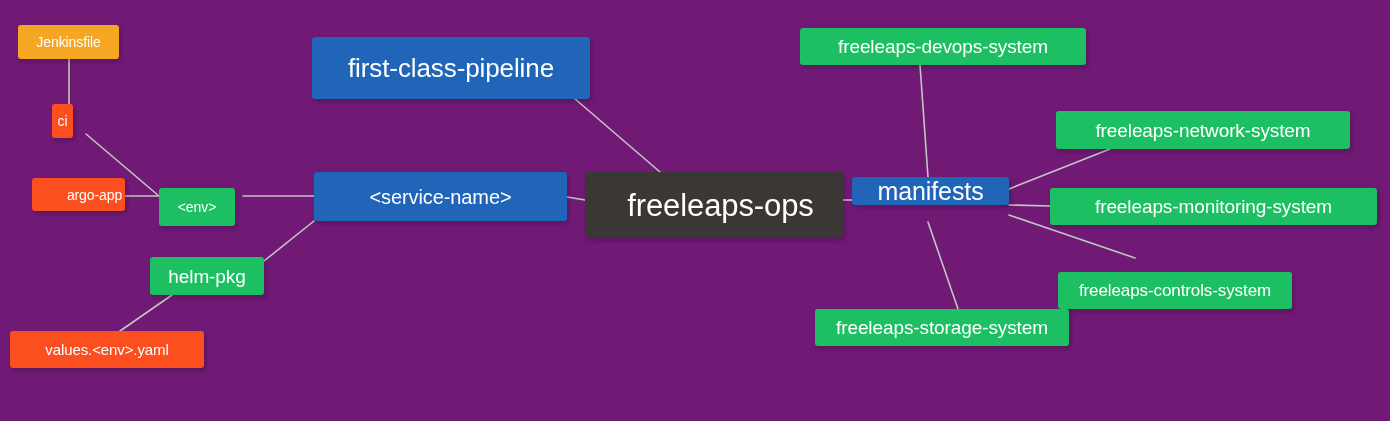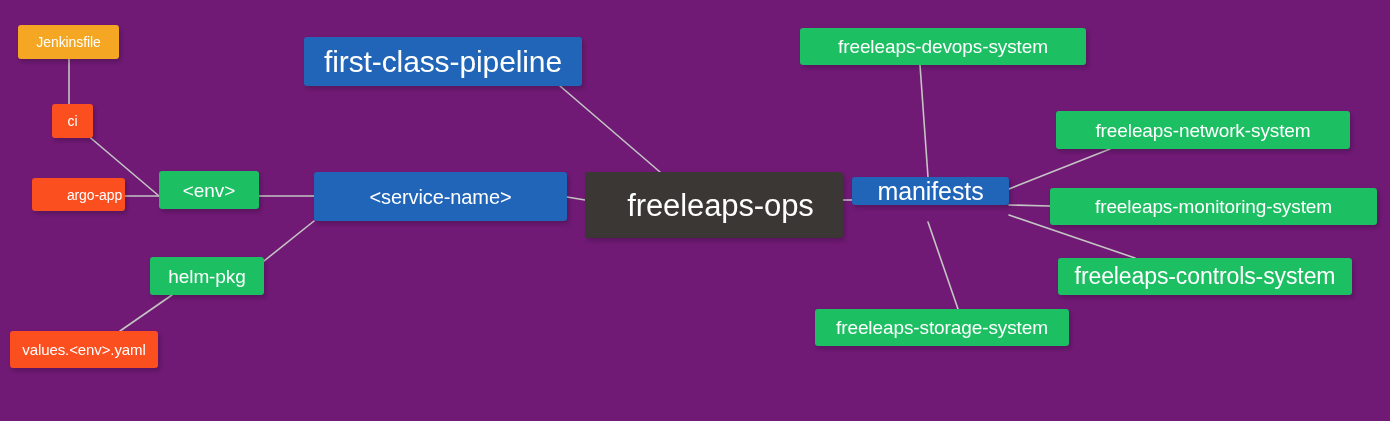--- a/index.html
+++ b/index.html
@@ -69,28 +69,28 @@
       <line x1="567" y1="197" x2="585" y2="200" stroke="#c4c4c4" stroke-width="1.6" stroke-linecap="round"></line>
       <line x1="843" y1="200" x2="852" y2="200" stroke="#c4c4c4" stroke-width="1.6" stroke-linecap="round"></line>
       <line x1="928" y1="177" x2="920" y2="65" stroke="#c4c4c4" stroke-width="1.6" stroke-linecap="round"></line>
       <line x1="1009" y1="189" x2="1110" y2="149" stroke="#c4c4c4" stroke-width="1.6" stroke-linecap="round"></line>
       <line x1="1009" y1="205" x2="1050" y2="206" stroke="#c4c4c4" stroke-width="1.6" stroke-linecap="round"></line>
       <line x1="1009" y1="215" x2="1135" y2="258" stroke="#c4c4c4" stroke-width="1.6" stroke-linecap="round"></line>
       <line x1="928" y1="222" x2="958" y2="309" stroke="#c4c4c4" stroke-width="1.6" stroke-linecap="round"></line>
     </svg>
   <div id="node-layer">
       <div class="node n-orange" style="left: 18px; top: 25px; width: 101px; height: 34px; font-size: 14px;">Jenkinsfile</div>
-      <div class="node n-red" style="left: 52px; top: 104px; width: 41px; height: 34px; font-size: 14px;">ci</div>
+      <div class="node n-red" style="left: 52px; top: 104px; width: 21px; height: 34px; font-size: 14px;">ci</div>
       <div class="node n-red" style="left: 32px; top: 178px; width: 93px; height: 33px; font-size: 14px; padding-left: 32px;">argo-app</div>
-      <div class="node n-green" style="left: 159px; top: 171px; width: 100px; height: 38px; font-size: 19px;">&lt;env&gt;</div>
+      <div class="node n-green" style="left: 159px; top: 188px; width: 76px; height: 38px; font-size: 14px;">&lt;env&gt;</div>
       <div class="node n-green" style="left: 150px; top: 257px; width: 114px; height: 38px; font-size: 19px;">helm-pkg</div>
-      <div class="node n-red" style="left: 10px; top: 331px; width: 148px; height: 37px; font-size: 15px;">values.&lt;env&gt;.yaml</div>
-      <div class="node n-blue" style="left: 304px; top: 37px; width: 278px; height: 49px; font-size: 30px;">first-class-pipeline</div>
+      <div class="node n-red" style="left: 10px; top: 331px; width: 194px; height: 37px; font-size: 15px;">values.&lt;env&gt;.yaml</div>
+      <div class="node n-blue" style="left: 312px; top: 37px; width: 278px; height: 62px; font-size: 26px;">first-class-pipeline</div>
       <div class="node n-blue" style="left: 314px; top: 172px; width: 253px; height: 49px; font-size: 20px;">&lt;service-name&gt;</div>
       <div class="node n-dark" style="left: 585px; top: 172px; width: 258px; height: 66px; font-size: 31px; padding-left: 13px;">freeleaps-ops</div>
       <div class="node n-blue" style="left: 852px; top: 177px; width: 157px; height: 28px; font-size: 25px;">manifests</div>
       <div class="node n-green" style="left: 800px; top: 28px; width: 286px; height: 37px; font-size: 19px;">freeleaps-devops-system</div>
       <div class="node n-green" style="left: 1056px; top: 111px; width: 294px; height: 38px; font-size: 19px;">freeleaps-network-system</div>
       <div class="node n-green" style="left: 1050px; top: 188px; width: 327px; height: 37px; font-size: 19px;">freeleaps-monitoring-system</div>
-      <div class="node n-green" style="left: 1058px; top: 258px; width: 294px; height: 37px; font-size: 23px;">freeleaps-controls-system</div>
+      <div class="node n-green" style="left: 1058px; top: 272px; width: 234px; height: 37px; font-size: 17px;">freeleaps-controls-system</div>
       <div class="node n-green" style="left: 815px; top: 309px; width: 254px; height: 37px; font-size: 19px;">freeleaps-storage-system</div>
     </div>
 </div>
 
 </body></html>

